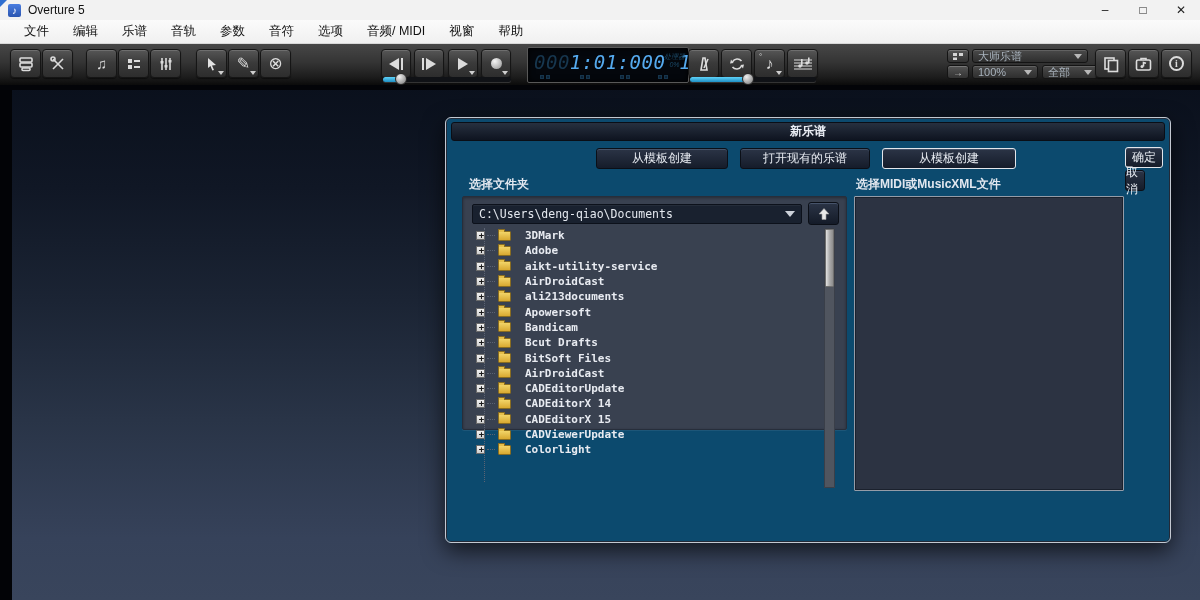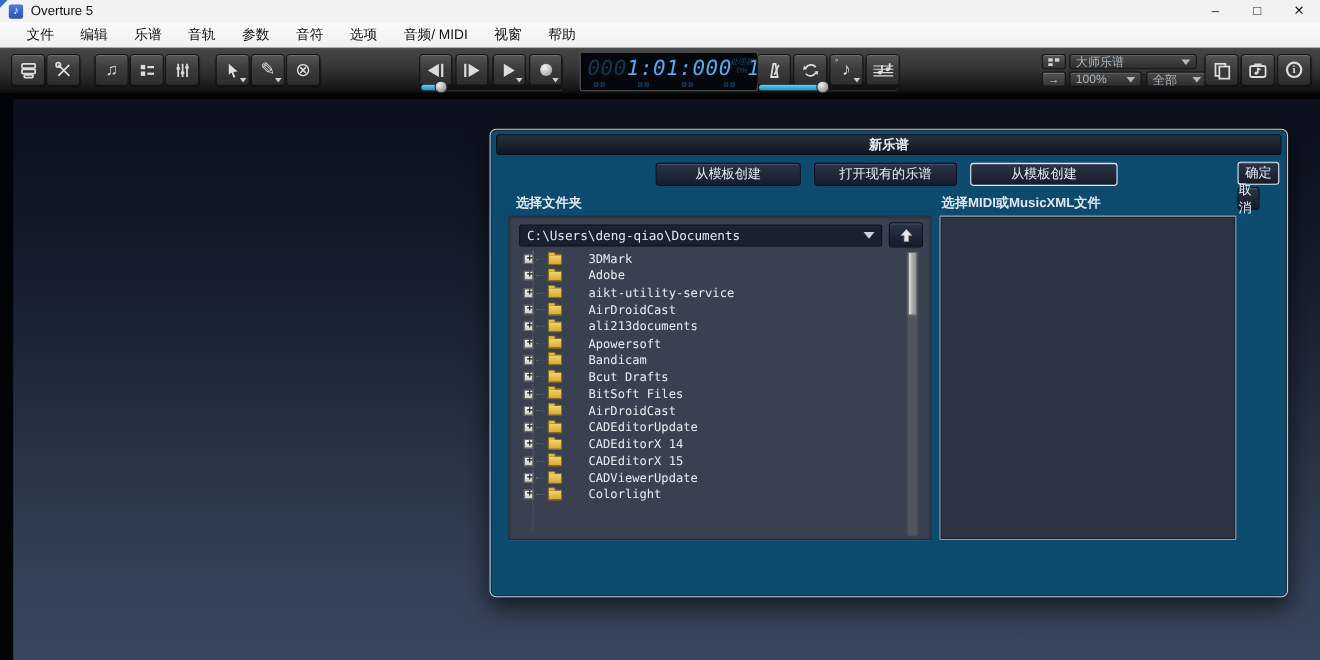--- a/index.html
+++ b/index.html
@@ -59,37 +59,37 @@
   
   .dialog { position:absolute; left:445px; top:117px; width:726px; height:426px; background:#0c4a6e; border:1px solid #c3c8d1; border-radius:6px;
             box-shadow:0 8px 22px rgba(0,0,0,.65), inset 0 0 0 1px #232a38; }
   .dlg-title { position:absolute; left:5px; top:4px; width:714px; height:19px; background:linear-gradient(#27303f,#0e1420); border:1px solid #0a0e16; border-radius:3px;
                color:#e9edf4; font-size:12px; font-weight:bold; display:flex; align-items:center; justify-content:center; }
   .dlg-btn { position:absolute; height:21px; background:linear-gradient(#2b3446,#151c2a); border:1px solid #0b0f17; border-radius:3px; box-shadow:inset 0 1px 0 #46536a;
              color:#e8ecf2; font-size:12px; display:flex; align-items:center; justify-content:center; }
   .dlg-btn.hilite { border:1px solid #e3e6eb; }
   .dlg-label { position:absolute; color:#e2e7ef; font-size:12px; font-weight:bold; white-space:nowrap; }
 
-  .panel { position:absolute; left:16px; top:78px; width:385px; height:295px; background:#394150; border:1px solid #272e3b; border-radius:2px; box-shadow:inset 0 1px 3px rgba(0,0,0,.35), 0 1px 0 rgba(255,255,255,.07);text-align:right; }
+  .panel { position:absolute; left:16px; top:78px; width:385px; height:234px; background:#394150; border:1px solid #272e3b; border-radius:2px; box-shadow:inset 0 1px 3px rgba(0,0,0,.35), 0 1px 0 rgba(255,255,255,.07);text-align:right; }
   .path-combo { position:absolute; left:9px; top:7px; width:330px; height:20px; background:#19212f; border:1px solid #0c111b; border-radius:2px; box-shadow:inset 0 1px 0 rgba(255,255,255,.05);
                 display:flex; align-items:center; padding:0 6px; }
   .path-text { font-family:"DejaVu Sans Mono",monospace; font-size:11.5px; color:#e4e8ef; }
   .path-caret { margin-left:auto; width:0; height:0; border-left:5px solid transparent; border-right:5px solid transparent; border-top:6px solid #cdd2da; }
   .up-btn { position:absolute; left:345px; top:5px; width:31px; height:23px; background:linear-gradient(#2b3446,#141b28); border:1px solid #0b0f17; border-radius:3px; box-shadow:inset 0 1px 0 #46536a;
             display:flex; align-items:center; justify-content:center; }
 
   .tree { position:absolute; left:4px; top:31px; width:352px; height:260px; overflow:hidden; }
   .tree-guide { position:absolute; left:17px; top:0; width:0; height:254px; border-left:1px dotted #5b6373; }
   .tree-row { position:relative; height:15.3px; display:flex; align-items:center; }
   .expander { width:9px; height:9px; margin-left:9px; background:linear-gradient(#f2f2f2,#cfcfcf); border:1px solid #6b6b6b; position:relative; flex:none; }
   .expander::before { content:"+"; position:absolute; left:0; top:-1px; width:9px; text-align:center; font:bold 9px/9px "DejaVu Sans Mono",monospace; color:#1a1a1a; }
   .tree-dash { width:8px; height:0; border-top:1px dotted #5b6373; margin:0 3px 0 2px; flex:none; }
   .folder-ico { width:13px; height:10px; background:linear-gradient(#f2d468,#d9a930); border:1px solid #8a6d20; border-radius:1px; position:relative; flex:none; }
   .folder-ico::before { content:""; position:absolute; left:-1px; top:-3px; width:5px; height:2px; background:#e6bf4a; border:1px solid #8a6d20; border-bottom:none; border-radius:1px 1px 0 0; }
-  .tree-name { margin-left:24px; font-family:"DejaVu Sans Mono",monospace; font-size:11px; color:#e8ebf1; white-space:nowrap; }
+  .tree-name { margin-left:14px; font-family:"DejaVu Sans Mono",monospace; font-size:11px; color:#e8ebf1; white-space:nowrap;font-weight:bold; }
 
   .vscroll { position:absolute; left:361px; top:31px; width:11px; height:260px; background:#50555f; border-radius:1px; box-shadow:inset 0 0 0 1px #3a3f49; }
   .vscroll .thumb { position:absolute; left:1px; top:1px; width:9px; height:58px; background:linear-gradient(90deg,#e2e2e2,#a8a8a8 55%,#8c8c8c); border-radius:1px; border:1px solid #6f6f6f; }
 
   .filebox { position:absolute; left:408px; top:78px; width:270px; height:295px; background:#2c3342; border:1px solid #959ca8; box-shadow:inset 0 0 0 1px #1b212d; border-radius:1px; }
 
   
   .ic { stroke:#dcdcdc; fill:none; stroke-width:1.6; }
   .info-circle { width:15px; height:15px; border:2px solid #dcdcdc; border-radius:50%; color:#dcdcdc; font:bold 10px/12px "Liberation Serif",serif; text-align:center; }
 </style>

